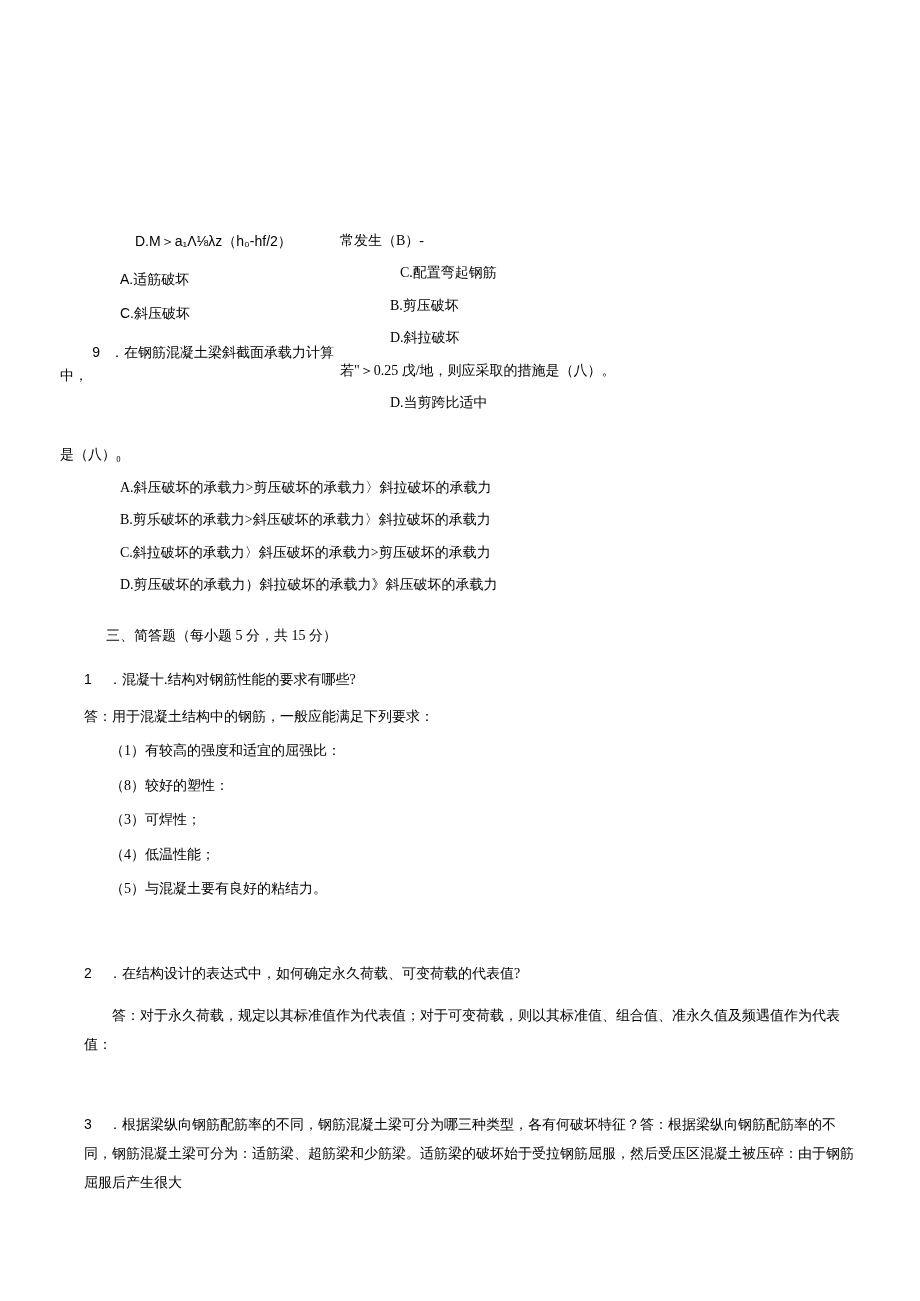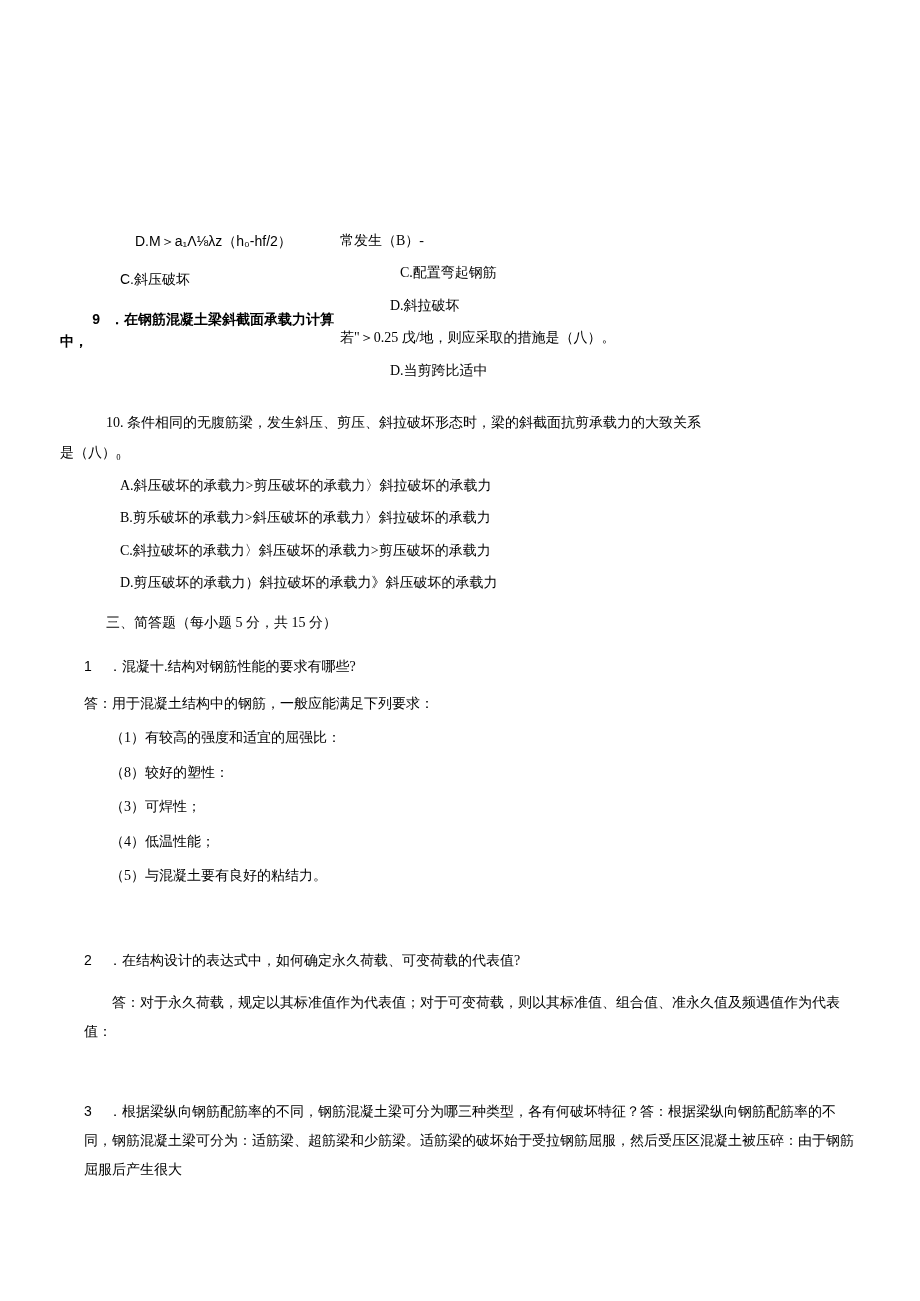--- a/index.html
+++ b/index.html
@@ -60,21 +60,21 @@
     }
     .q10-first {
       margin-left: 46px;
     }
     .q10-opts {
       margin-left: 60px;
       margin-bottom: 10px;
     }
     .section-title {
       margin-left: 46px;
-      margin-top: 18px;
+      margin-top: 29px;
       margin-bottom: 20px;
     }
     .q-line {
       margin-left: 24px;
       margin-bottom: 15px;
       margin-top: 20px;
     }
     .q-num {
       display: inline-block;
       width: 14px;
@@ -101,37 +101,38 @@
     .spacer {
       height: 30px;
     }
   </style>
 </head>
 <body>
 
 <div class="top-section">
   <div class="top-left">
     <div class="line-d arial">D.M＞a₁Λ⅛λz（h₀-hf/2）</div>
+    <div class="opt-indent"><span class="arial">A.</span>适筋破坏</div>
     <div class="opt-indent"><span class="arial">C.</span>斜压破坏</div>
-    <div style="margin-top:16px;font-weight:bold;">
+    <div style="margin-top:16px;">
       <span class="q8-num arial">9</span><span class="q8-text">．在钢筋混凝土梁斜截面承载力计算中，</span>
     </div>
   </div>
   <div class="top-right">
     <div class="right-line">常发生（B）-</div>
     <div class="right-line" style="margin-left:60px;">C.配置弯起钢筋</div>
+    <div class="right-line" style="margin-left:50px;">B.剪压破坏</div>
     <div class="right-line" style="margin-left:50px;">D.斜拉破坏</div>
     <div class="right-line">若"＞0.25 戊/地，则应采取的措施是（八）。</div>
     <div class="right-line" style="margin-left:50px;">D.当剪跨比适中</div>
   </div>
   <div class="clear"></div>
 </div>
 
 <div class="q10">
-  <div class="q10-first">10.  条件相同的无腹筋梁，发生斜压、剪压、斜拉破坏形态时，梁的斜截面抗剪承载力的大致关系</div>
   <div style="margin-top:8px;">是（八）₀</div>
 </div>
 <div class="q10-opts">A.斜压破坏的承载力&gt;剪压破坏的承载力〉斜拉破坏的承载力</div>
 <div class="q10-opts">B.剪乐破坏的承载力&gt;斜压破坏的承载力〉斜拉破坏的承载力</div>
 <div class="q10-opts">C.斜拉破坏的承载力〉斜压破坏的承载力&gt;剪压破坏的承载力</div>
 <div class="q10-opts">D.剪压破坏的承载力）斜拉破坏的承载力》斜压破坏的承载力</div>
 
 <div class="section-title">三、简答题（每小题 5 分，共 15 分）</div>
 
 <div class="q-line">

